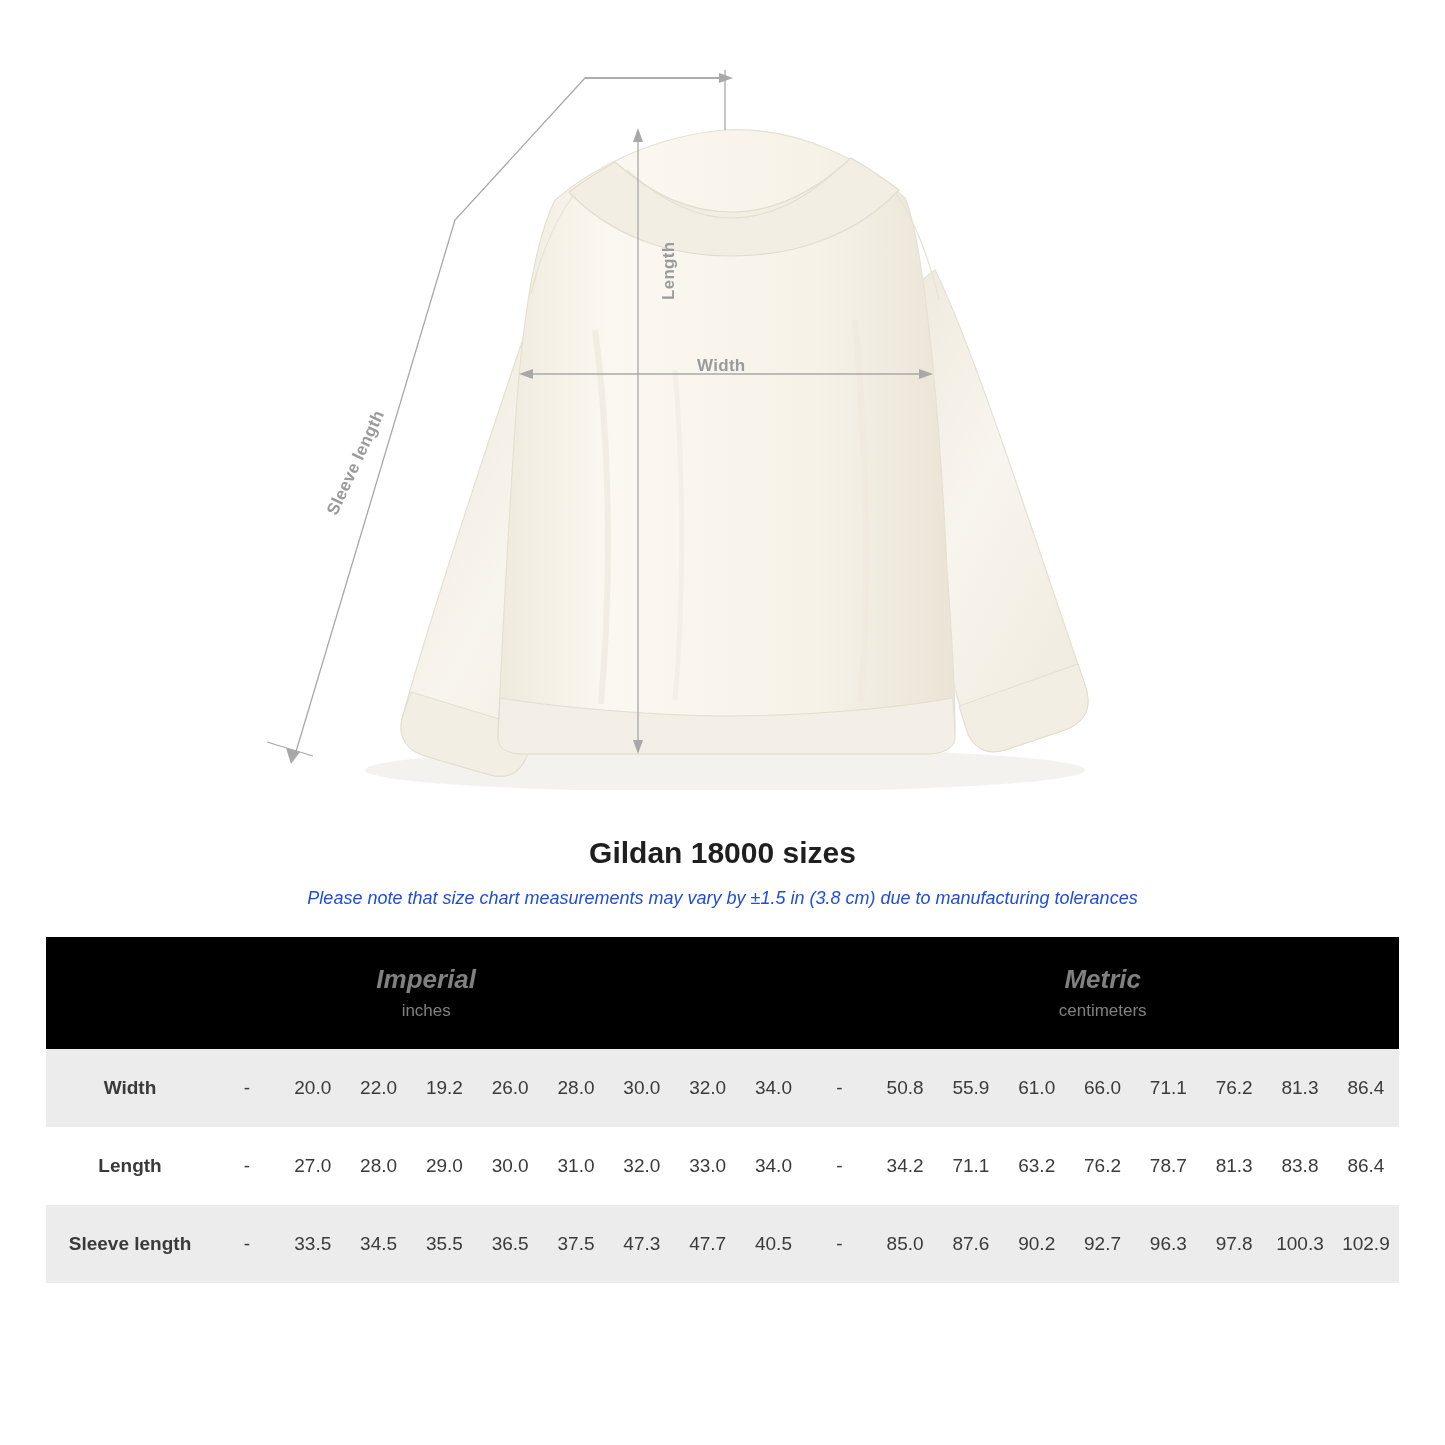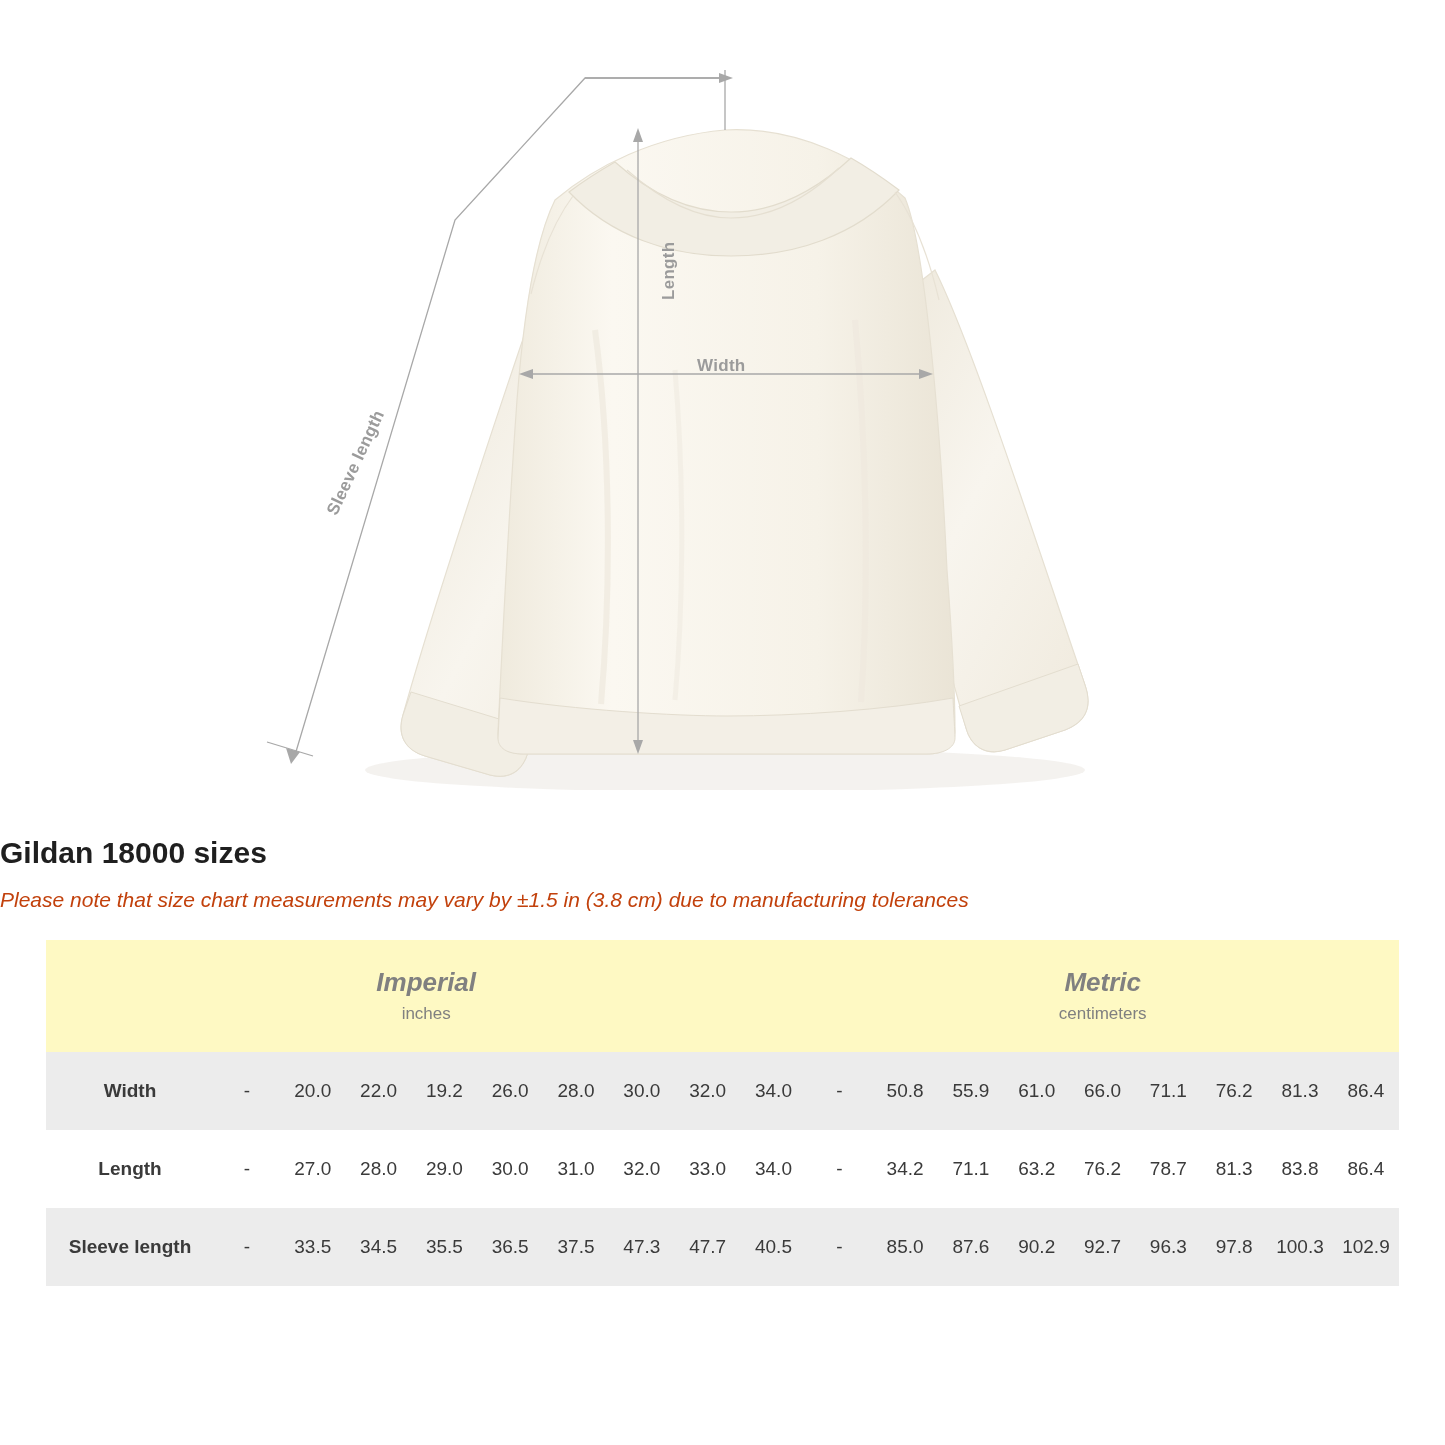--- a/index.html
+++ b/index.html
@@ -44,33 +44,33 @@
     transform: rotate(-90deg);
     transform-origin: left top;
   }
   .dim-label.sleeve {
     transform: rotate(-65deg);
     transform-origin: left top;
   }
 
   
   .title-block {
-    text-align: left;
+    text-align: center;
     margin-top: 6px;
   }
   .chart-title {
     font-size: 30px;
     font-weight: bold;
     color: #1f1f1f;
     margin: 0;
   }
   .chart-note {
-    font-size: 21px;
+    font-size: 18px;
     font-style: italic;
-    color: #c2410c;
+    color: #1d4ed8;
     margin-top: 18px;
   }
 
   
   .table-wrap {
     margin: 28px 46px 0 46px;
   }
   table.size-table {
     width: 1353px;
     border-collapse: collapse;
@@ -80,21 +80,21 @@
     padding: 0;
     text-align: center;
     vertical-align: middle;
     font-size: 19px;
     color: #3a3a3a;
     font-weight: normal;
   }
 
   .unit-header td {
     height: 112px;
-    background: #fef9c3;
+    background: #000000;
   }
   .unit-name {
     font-size: 26px;
     font-style: italic;
     font-weight: bold;
     color: #808080;
     line-height: 1.1;
   }
   .unit-sub {
     font-size: 17px;

